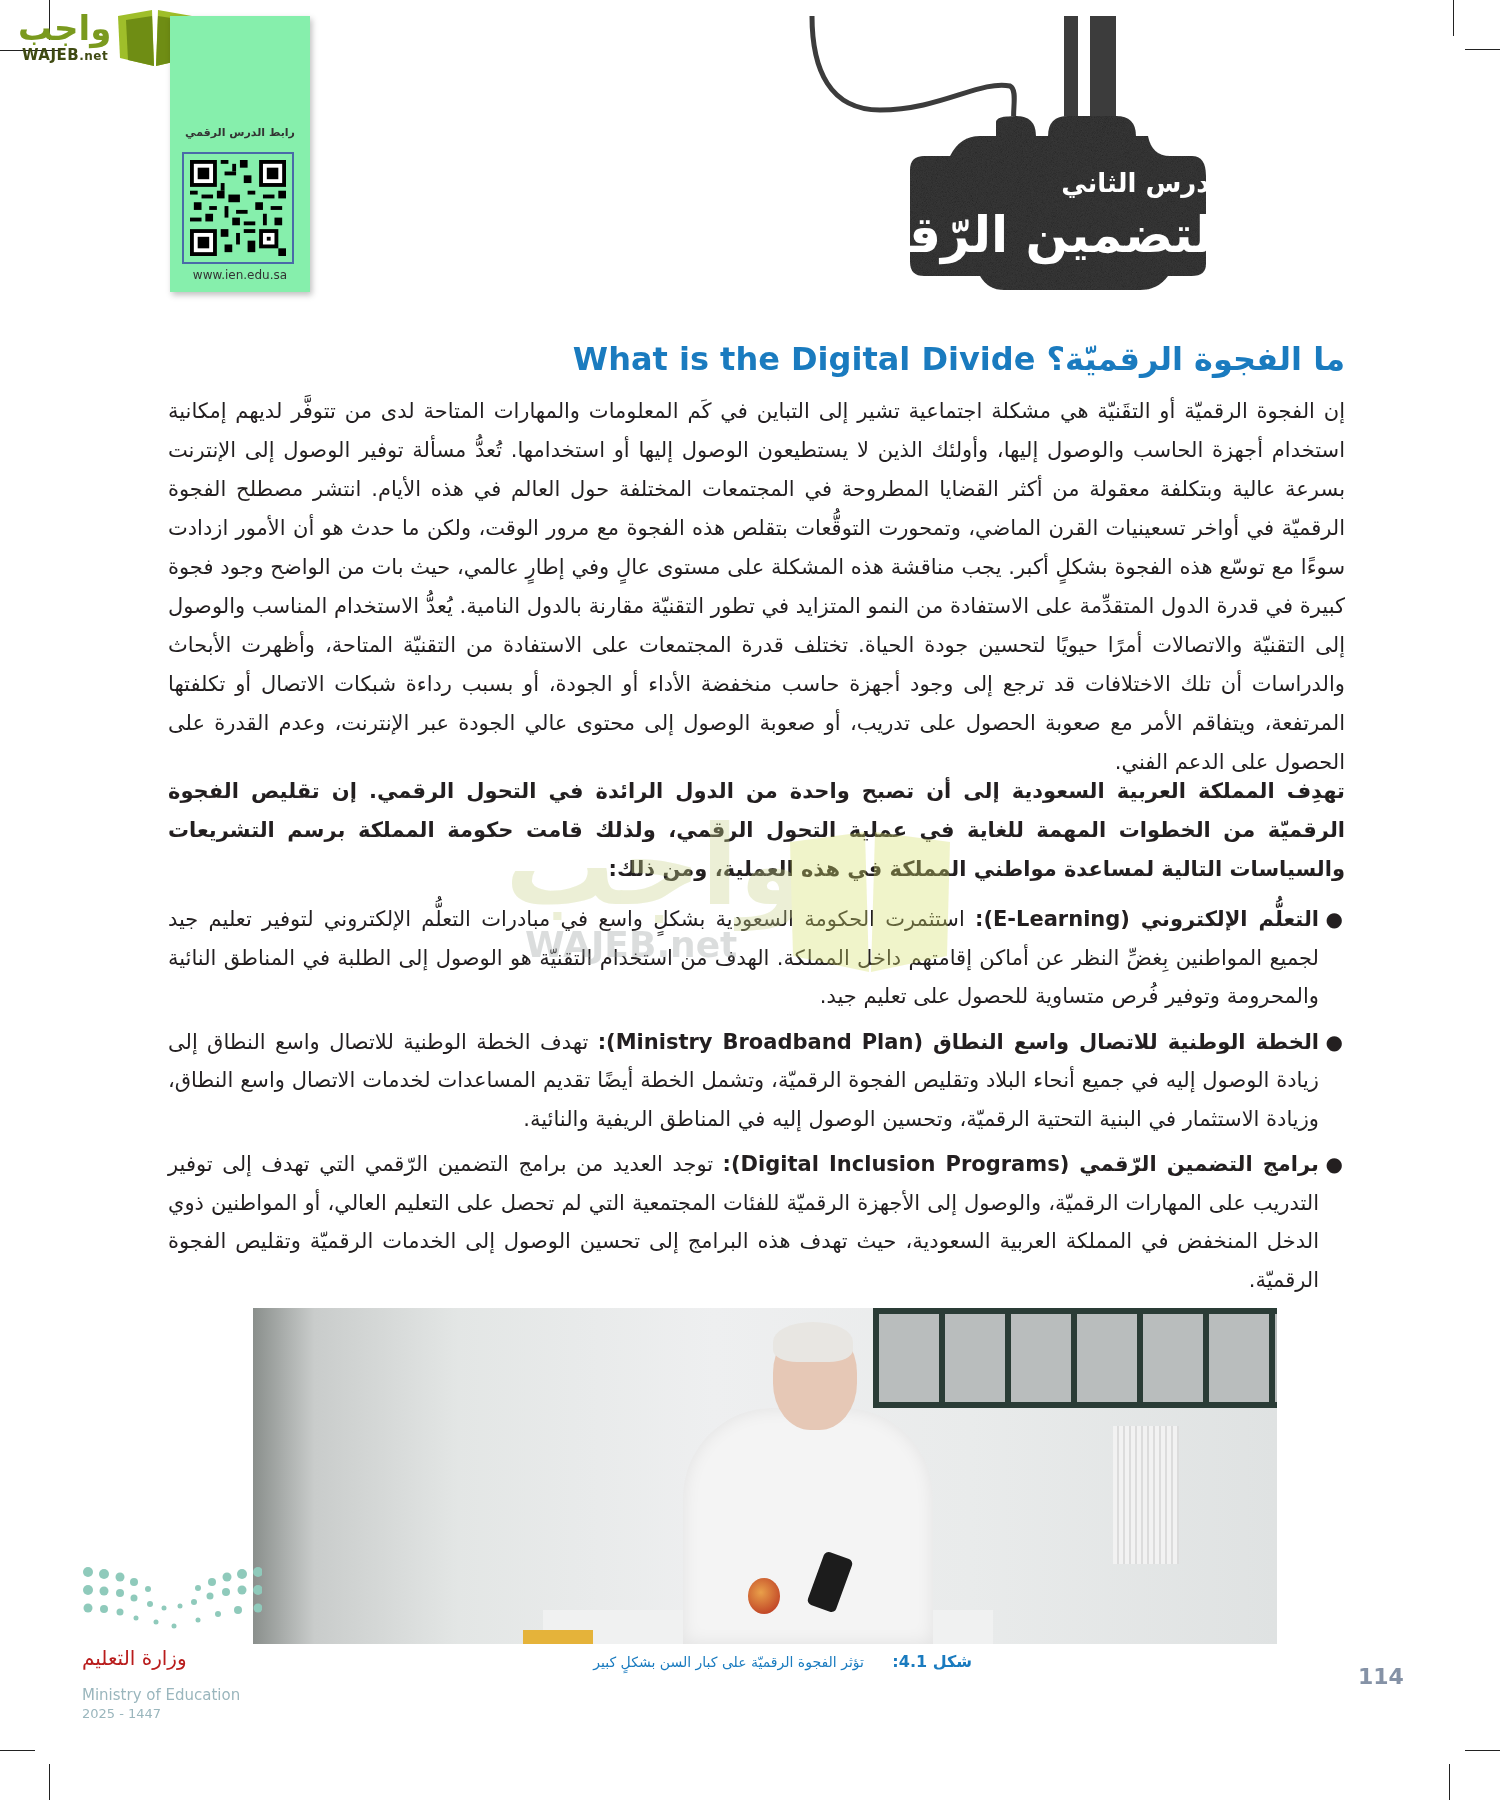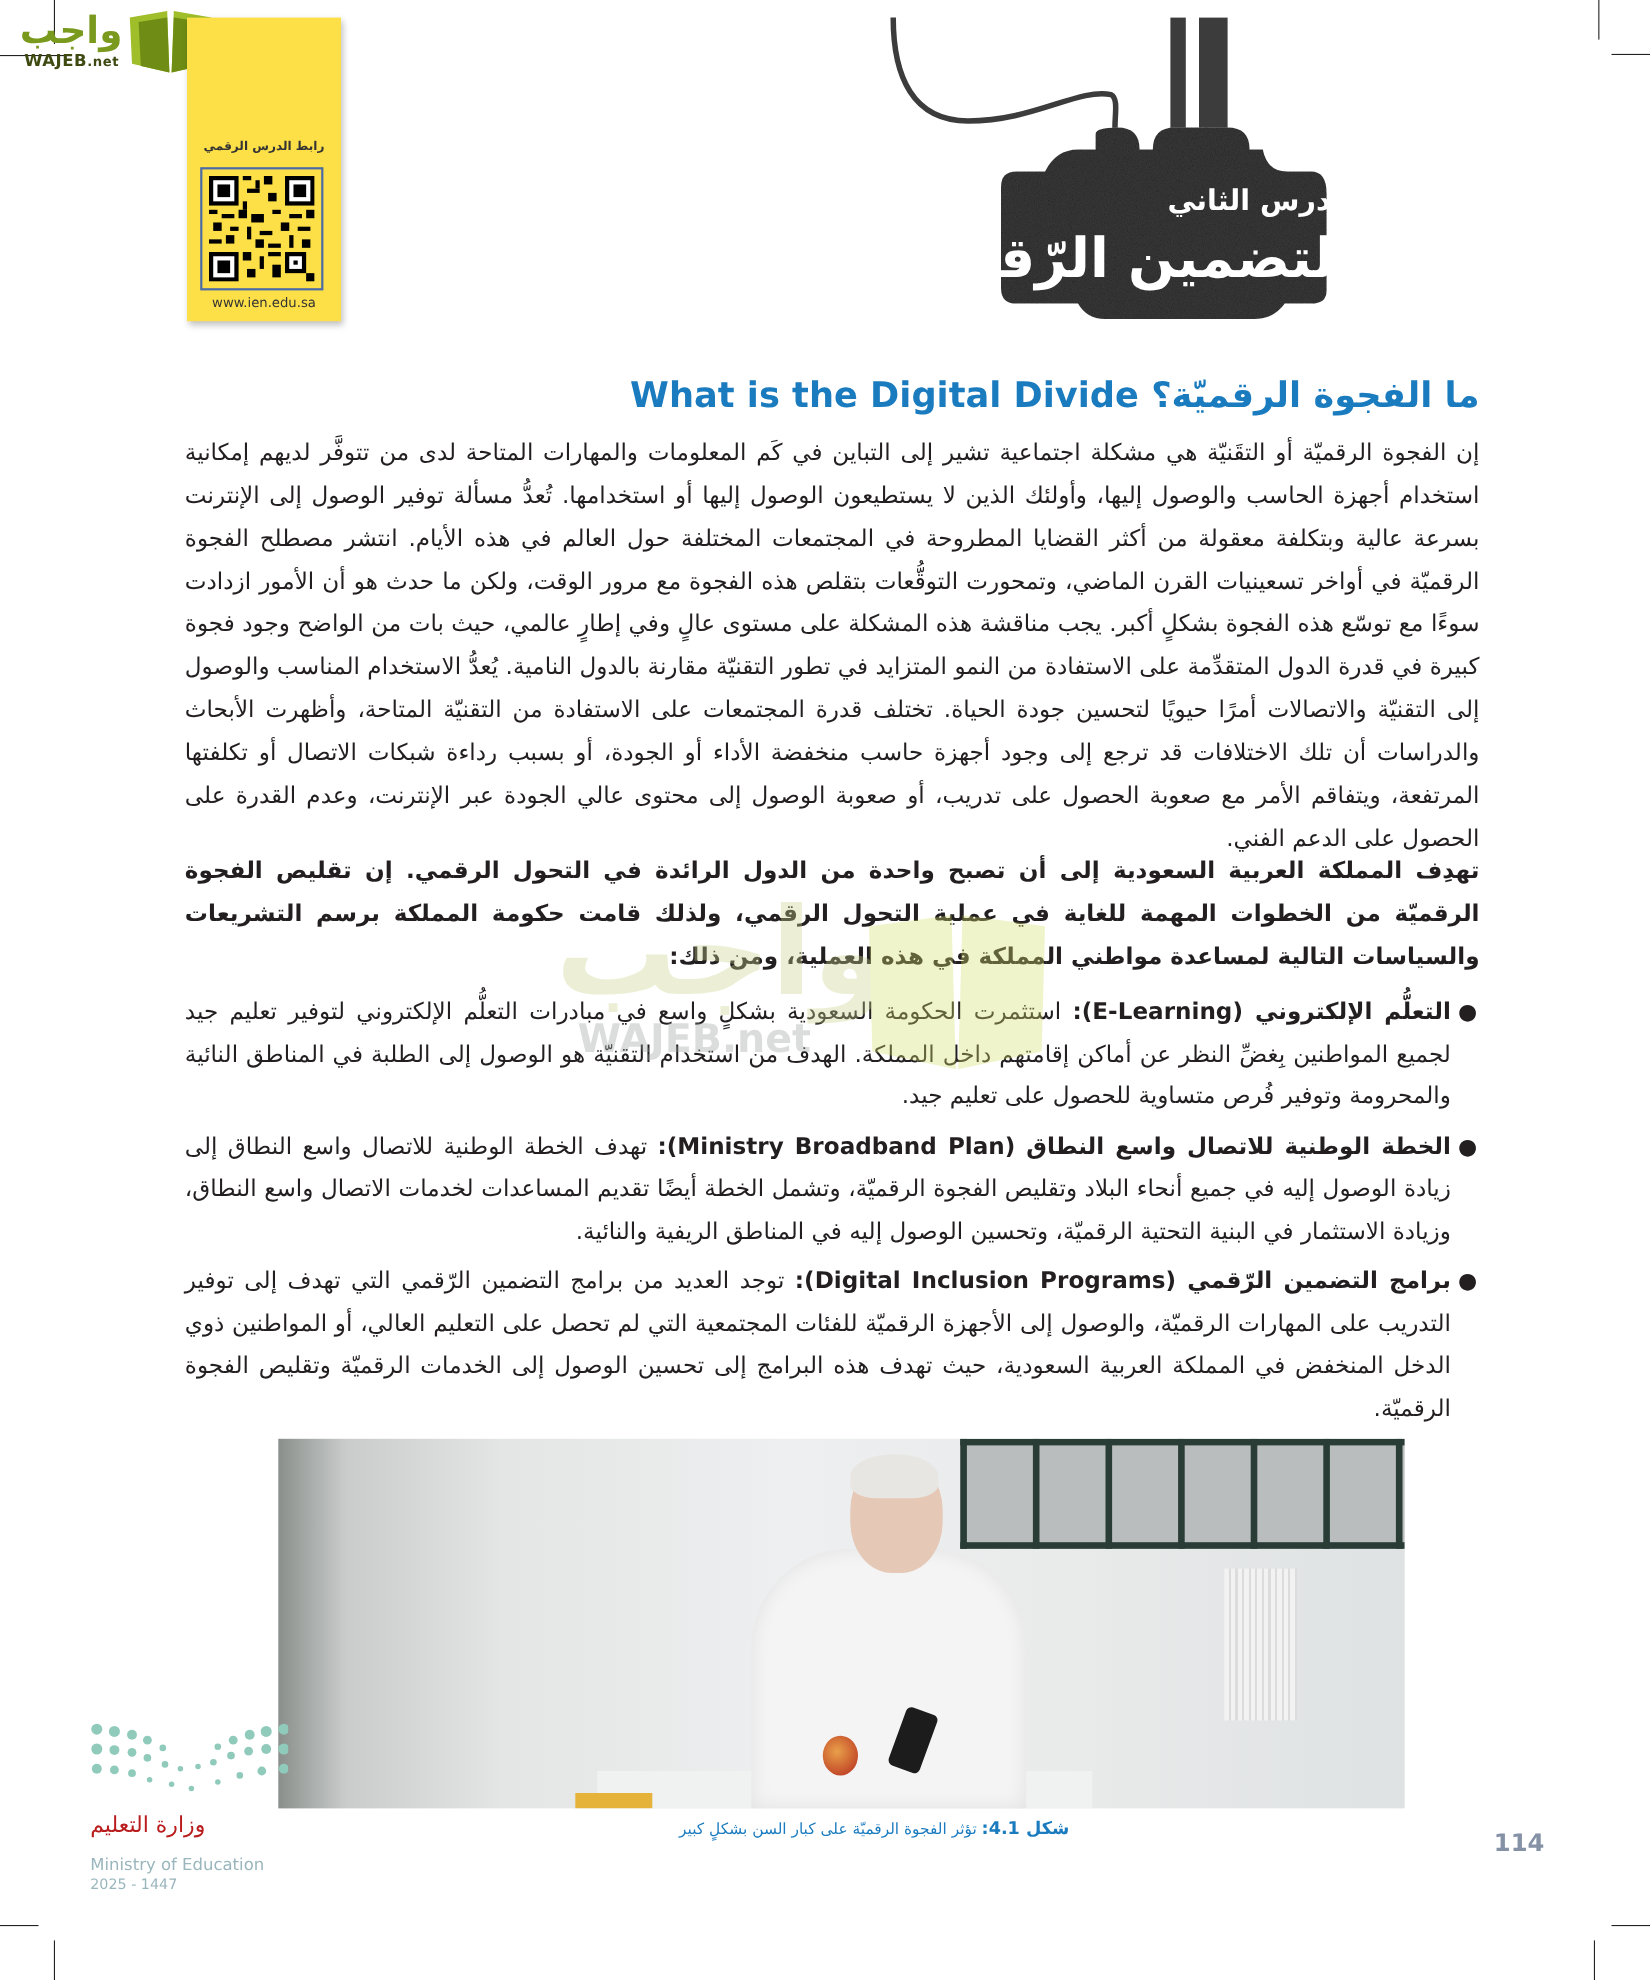--- a/index.html
+++ b/index.html
@@ -10,21 +10,21 @@
   .crop { position: absolute; background: #222; }
   
   .wajeb { position: absolute; left: 8px; top: 6px; width: 180px; height: 62px; }
   .wajeb-ar { position: absolute; left: 10px; top: 2px; font-size: 34px; font-weight: bold; color: #7a9a1e; direction: rtl; }
   .wajeb-en { position: absolute; left: 14px; top: 40px; font-size: 15px; font-weight: bold; color: #3f4a12; letter-spacing: 0.5px; }
   .wajeb-en span { font-size: 12px; }
   .wajeb-book { position: absolute; left: 106px; top: 2px; width: 82px; height: 60px; }
   
   .qr-card {
     position: absolute; left: 170px; top: 16px; width: 140px; height: 276px;
-    background: #fde047; box-shadow: 2px 3px 6px rgba(0,0,0,0.25);
+    background: #86efac; box-shadow: 2px 3px 6px rgba(0,0,0,0.25);
   }
   .qr-label { position: absolute; top: 110px; width: 100%; text-align: center; font-size: 11px; font-weight: bold; direction: rtl; color: #333; }
   .qr-box { position: absolute; left: 12px; top: 136px; width: 112px; height: 112px; border: 2px solid #4a6aa8; box-sizing: border-box; padding: 6px; }
   .qr-url { position: absolute; top: 252px; width: 100%; text-align: center; font-size: 12px; color: #333; }
   
   .badge-wrap { position: absolute; left: 800px; top: 0; width: 600px; height: 300px; }
   .badge-title-small { position: absolute; right: 170px; top: 168px; font-size: 26px; font-weight: bold; color: #fff; direction: rtl; }
   .badge-title-big { position: absolute; right: 170px; top: 206px; font-size: 50px; font-weight: bold; color: #fff; direction: rtl; }
   
   .section-heading {
@@ -46,21 +46,21 @@
   .radiator { position: absolute; left: 860px; top: 118px; width: 66px; height: 138px;
     background: repeating-linear-gradient(90deg, #f2f2f2 0 4px, #dcdcdc 4px 6px); }
   .person-body { position: absolute; left: 430px; top: 100px; width: 250px; height: 236px; background: #f4f4f4; border-radius: 90px 90px 0 0; box-shadow: inset 0 0 18px rgba(0,0,0,0.08); }
   .person-head { position: absolute; left: 520px; top: 18px; width: 84px; height: 104px; background: #e6c8b6; border-radius: 45%; }
   .person-hair { position: absolute; left: 520px; top: 14px; width: 80px; height: 40px; background: #e8e6e2; border-radius: 50% 50% 30% 30%; }
   .apple { position: absolute; left: 495px; top: 270px; width: 32px; height: 36px; background: radial-gradient(circle at 40% 40%, #e9a04a, #b52a1c); border-radius: 50%; }
   .phone { position: absolute; left: 562px; top: 246px; width: 30px; height: 56px; background: #1c1c1c; border-radius: 5px; transform: rotate(20deg); }
   .desk { position: absolute; left: 290px; top: 302px; width: 450px; height: 34px; background: #f0f1f1; }
   .folder { position: absolute; left: 270px; top: 322px; width: 70px; height: 14px; background: #e5b33a; }
   .caption { position: absolute; left: 560px; top: 1652px; width: 412px; text-align: right; direction: rtl; font-size: 14px; color: #1a7bbf; white-space: nowrap; }
-  .caption b { font-size: 16px; font-weight: bold; }
+  .caption b { font-size: 16px; font-weight: bold; margin-left: 24px; }
   .page-number { position: absolute; left: 1358px; top: 1664px; font-size: 22px; font-weight: bold; color: #8592a6; }
   
   .moe { position: absolute; left: 82px; top: 1562px; width: 190px; height: 160px; }
   .moe-dots { position: absolute; left: 0; top: 0; width: 180px; height: 70px; }
   .moe-ar { position: absolute; left: 0; top: 84px; font-size: 20px; color: #b91c1c; direction: rtl; width: 180px; text-align: left; letter-spacing: 2px; }
   .moe-en { position: absolute; left: 0; top: 124px; font-size: 15px; color: #9ab6bd; white-space: nowrap; text-align: right; }
   .moe-year { position: absolute; left: 0; top: 144px; font-size: 13px; color: #9ab6bd; }
   
   .watermark { position: absolute; left: 505px; top: 812px; width: 460px; height: 160px; opacity: 0.35; pointer-events: none; }
   .wm-ar { position: absolute; left: 0; top: -10px; font-size: 110px; font-weight: bold; color: #c9d48b; direction: rtl; }

